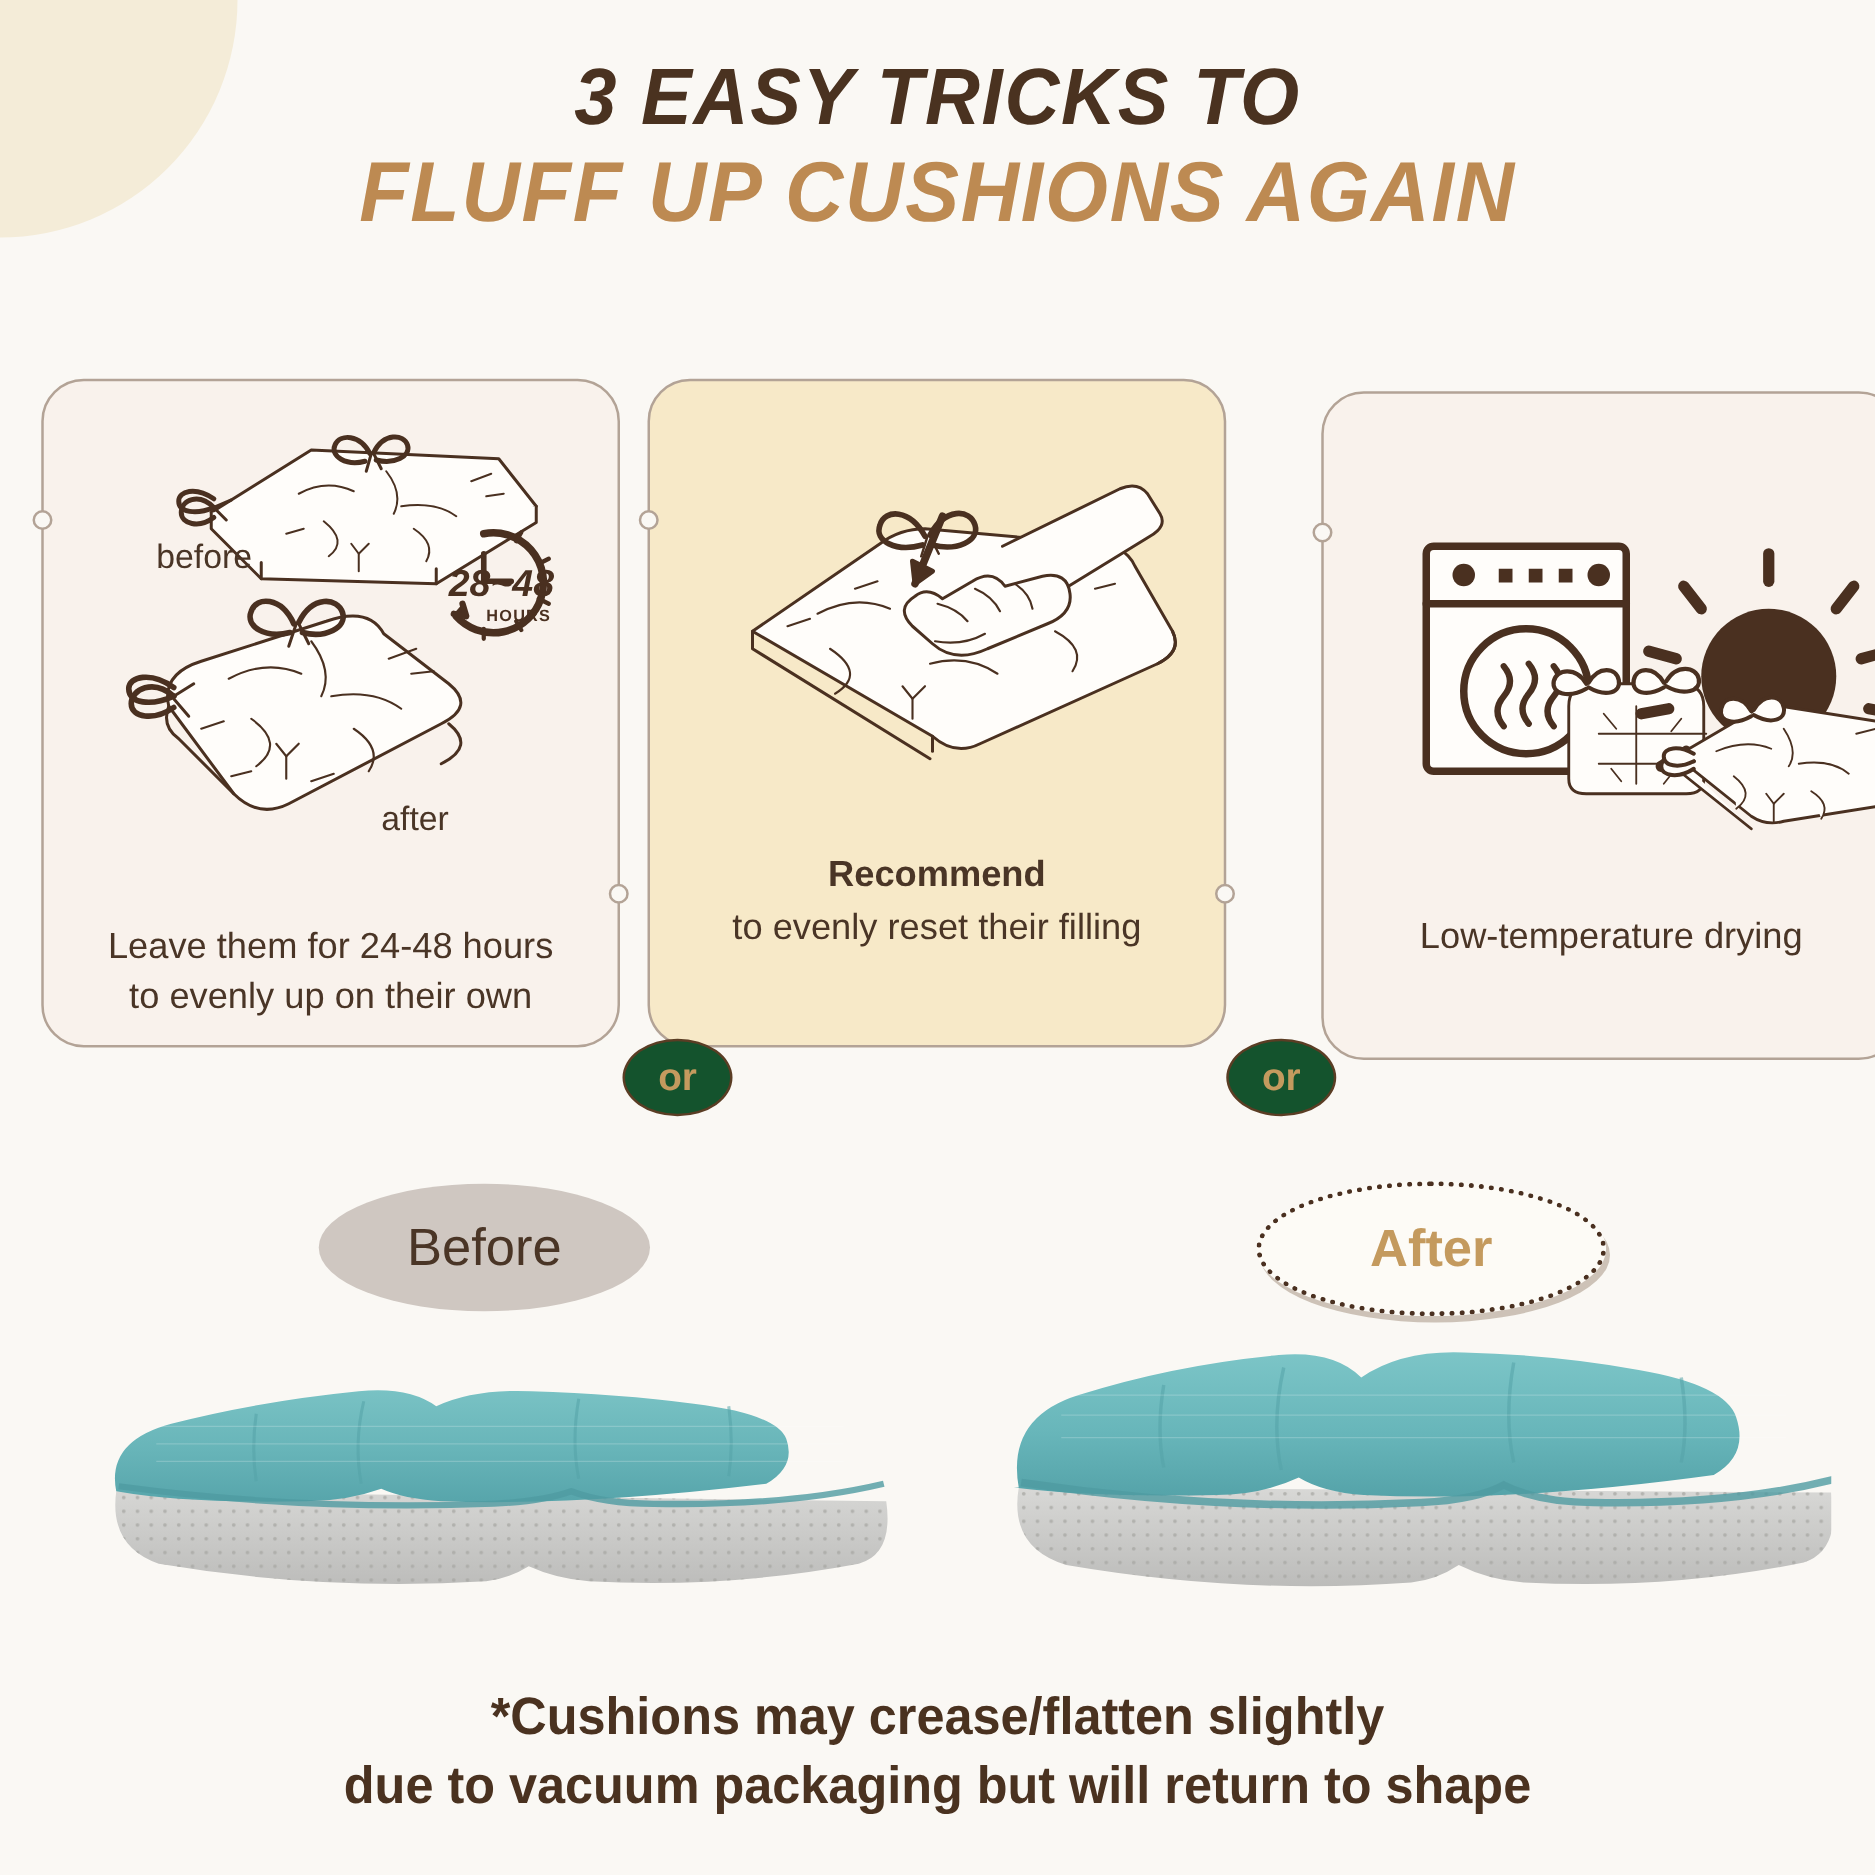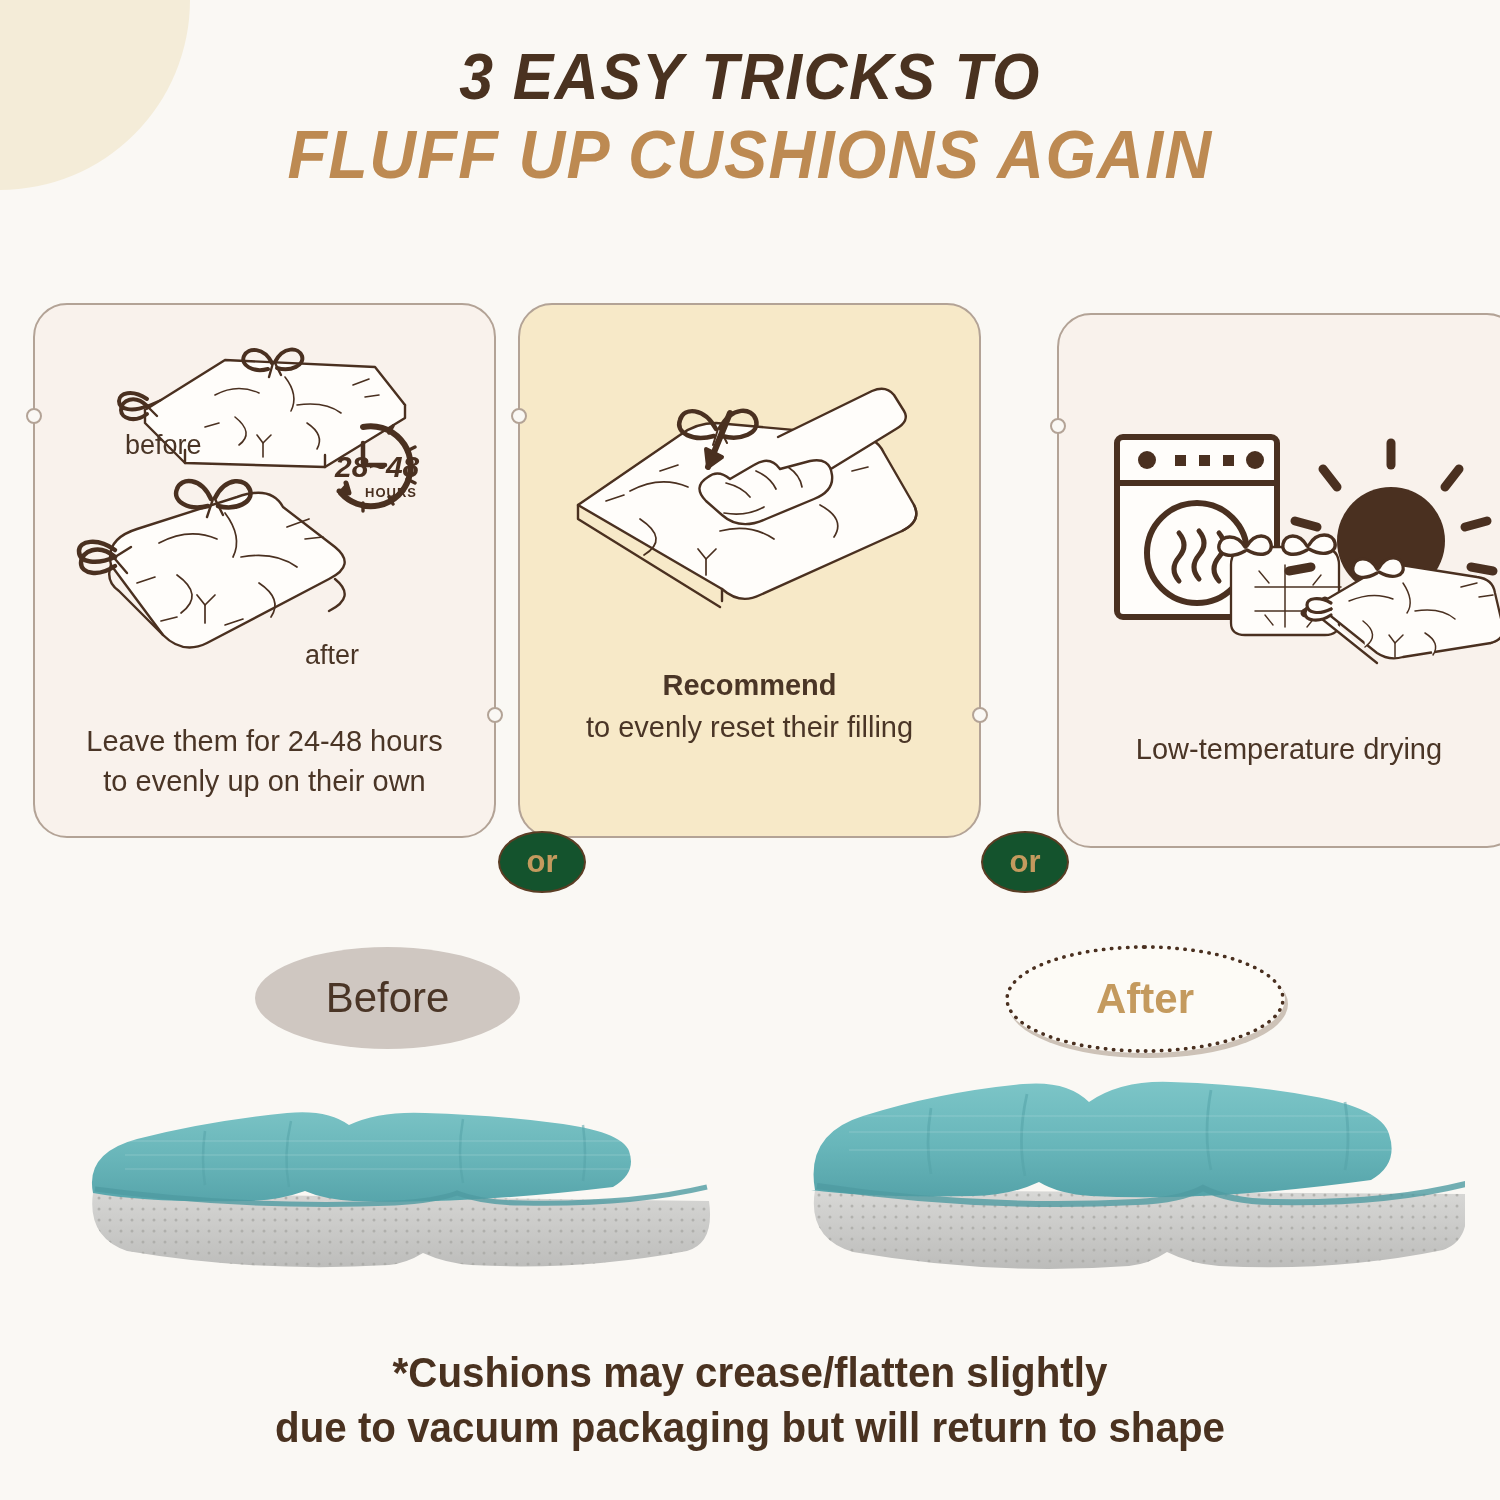--- a/index.html
+++ b/index.html
@@ -74,29 +74,29 @@
   }
   .or-badge.or1{left:465px;top:528px;}
   .or-badge.or2{left:948px;top:528px;}
 
   
   .panel-caption{
     position:absolute;left:12px;right:12px;
     text-align:center;color:#4a3526;
     font-size:29px;line-height:1.38;
   }
-  .panel-caption.c1{top:416px;}
-  .panel-caption.c2{top:360px;}
+  .panel-caption.c1{top:432px;}
+  .panel-caption.c2{top:375px;}
   .panel-caption.c3{top:414px;}
   .recommend{
     font-weight:bold;font-size:29px;color:#4a3526;margin-bottom:2px;
   }
 
   
-  .illus{position:absolute;left:0;top:0;width:100%;height:400px;}
+  .illus{position:absolute;left:0;top:0;width:100%;height:400px;padding-left:24px;}
   .illus svg{display:block;}
 
   .lbl{
     position:absolute;font-size:27px;color:#4a3526;
   }
 
   
   .ba-ellipse{
     position:absolute;
     display:flex;align-items:center;justify-content:center;

